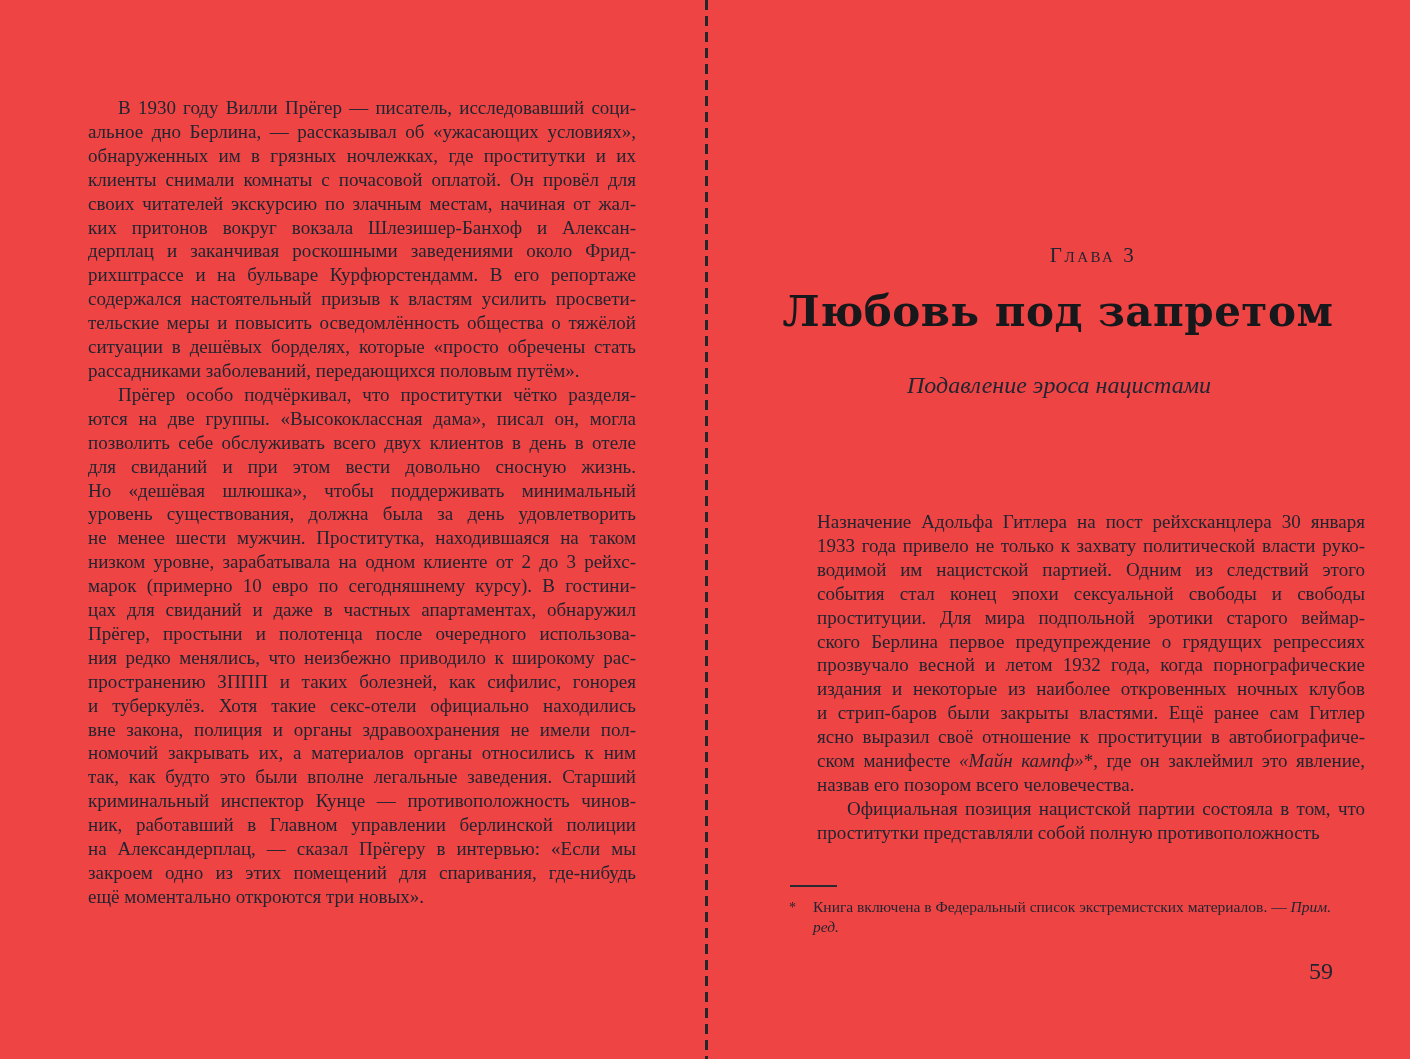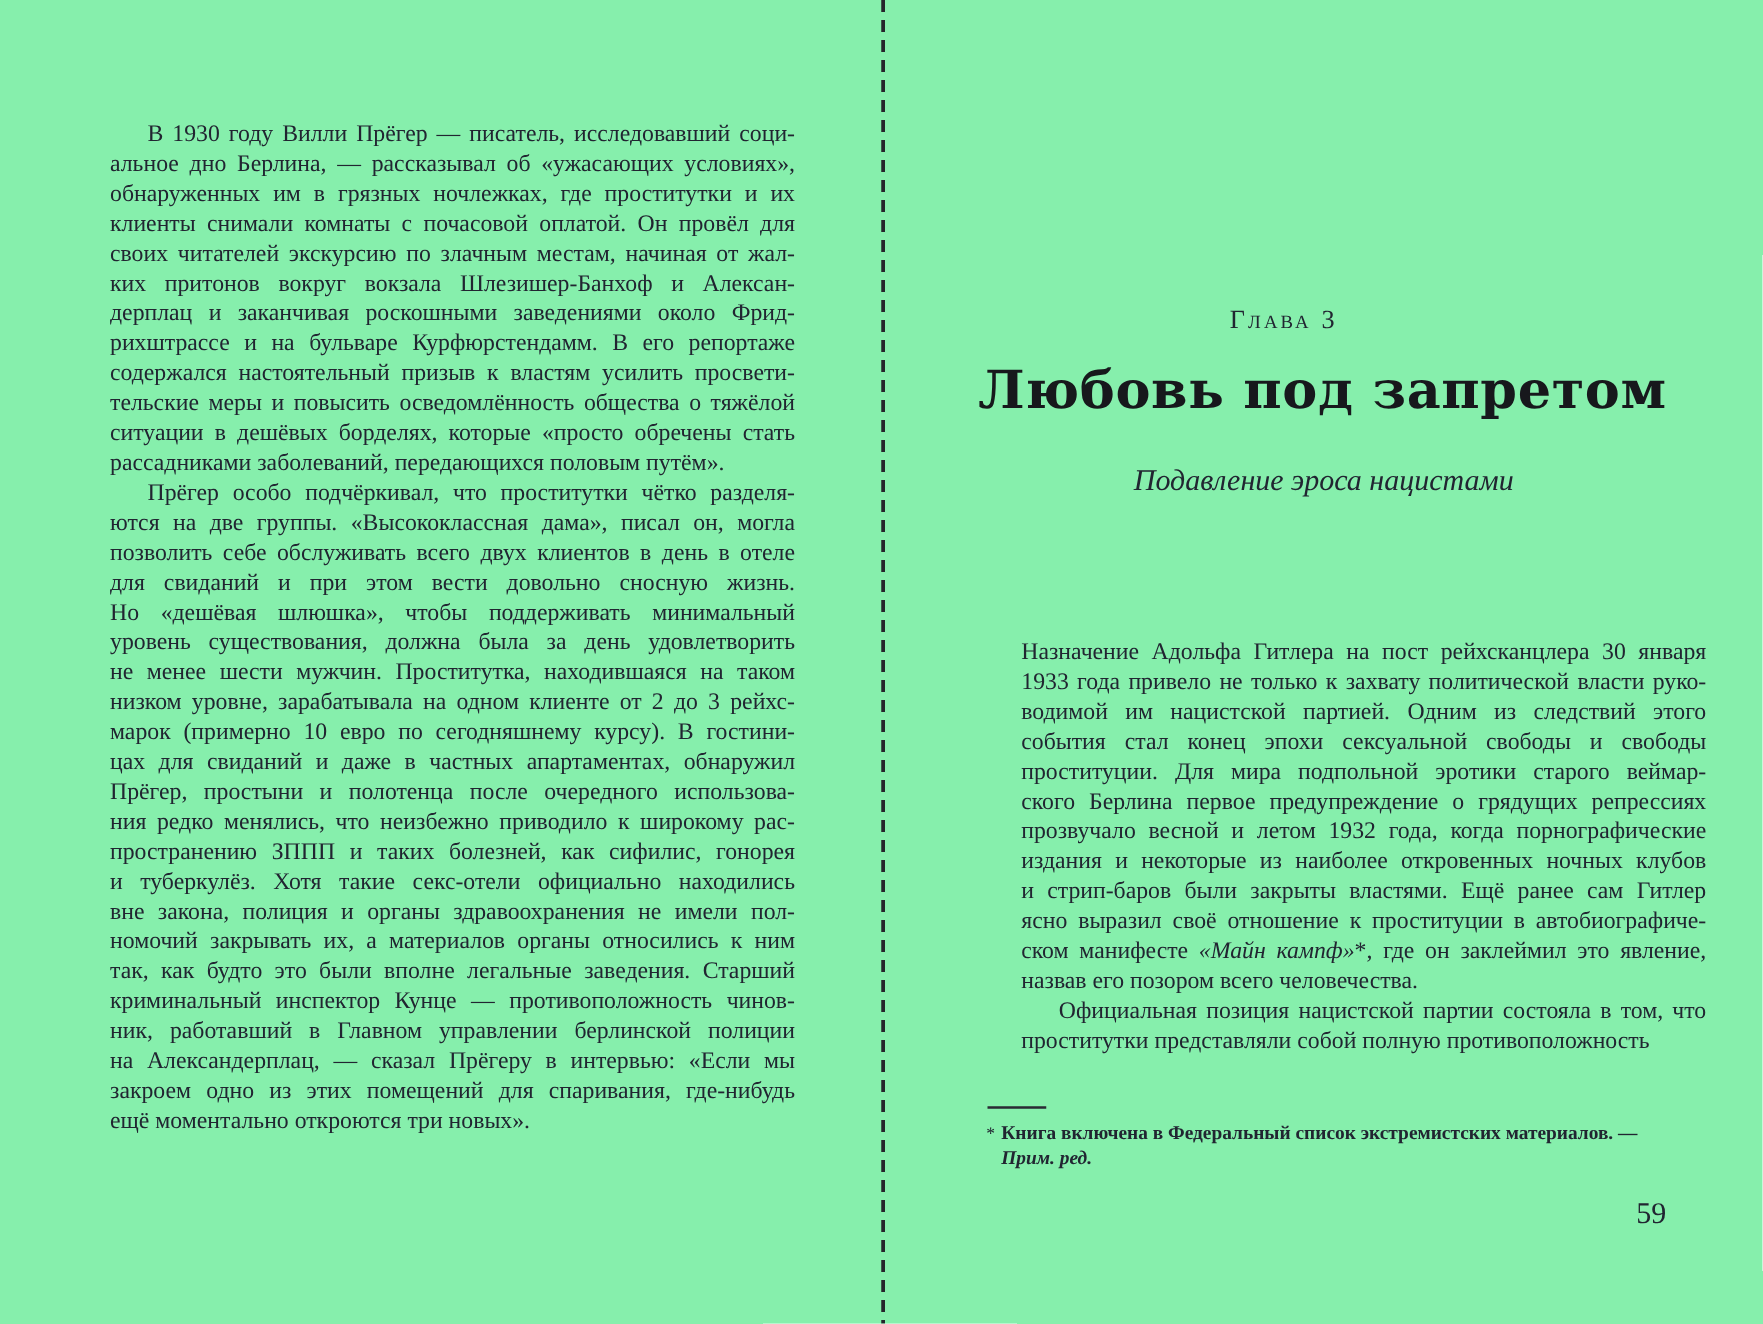--- a/index.html
+++ b/index.html
@@ -1,20 +1,20 @@
 <!DOCTYPE html>
 <html><head>
 <meta charset="utf-8">
 <style>
   html, body { margin: 0; padding: 0; background: #ffffff; }
   .spread {
     position: relative;
     width: 1410px;
     height: 1059px;
-    background: #86efac;
+    background: #ef4444;
     font-family: "Liberation Serif", serif;
     color: #212531;
     overflow: hidden;
   }
   .divider {
     position: absolute;
     left: 705px;
     top: 0;
     width: 2.5px;
     height: 1059px;
@@ -26,21 +26,21 @@
     font-size: 19px;
     line-height: 23.9px;
   }
   .left-text  { left: 88px;  top: 96px;  }
   .right-text { left: 785px; top: 510px; margin-left: 32px; }
   .line { text-align: justify; text-align-last: justify; white-space: normal; hyphens: none; }
   .line.last { text-align-last: auto; }
   .line.indent { text-indent: 30px; }
   .chapter-label {
     position: absolute;
-    left: 753px; top: 243px; width: 548px;
+    left: 819px; top: 243px; width: 548px;
     text-align: center;
     font-size: 21px;
     font-variant: small-caps;
     letter-spacing: 2.5px;
   }
   .chapter-title {
     position: absolute;
     left: 706px; top: 291px; width: 704px;
     text-align: center;
     font-family: "DejaVu Serif", serif;
@@ -64,21 +64,21 @@
     width: 47px; height: 2px;
     background: #2a2a33;
   }
   .footnote {
     position: absolute;
     left: 785px; top: 897px; width: 548px;
     font-size: 15.5px;
     line-height: 20px;
   }
   .fn-marker { position: absolute; left: 4px; top: 1px; font-size: 14px; }
-  .fn-text { display: block; margin-left: 16px; font-weight: bold; }
+  .fn-text { display: block; margin-left: 28px; }
   .page-number {
     position: absolute;
     left: 785px; top: 958px; width: 548px;
     text-align: right;
     font-size: 24px;
   }
   em { font-style: italic; }
 </style>
 </head>
 <body>

